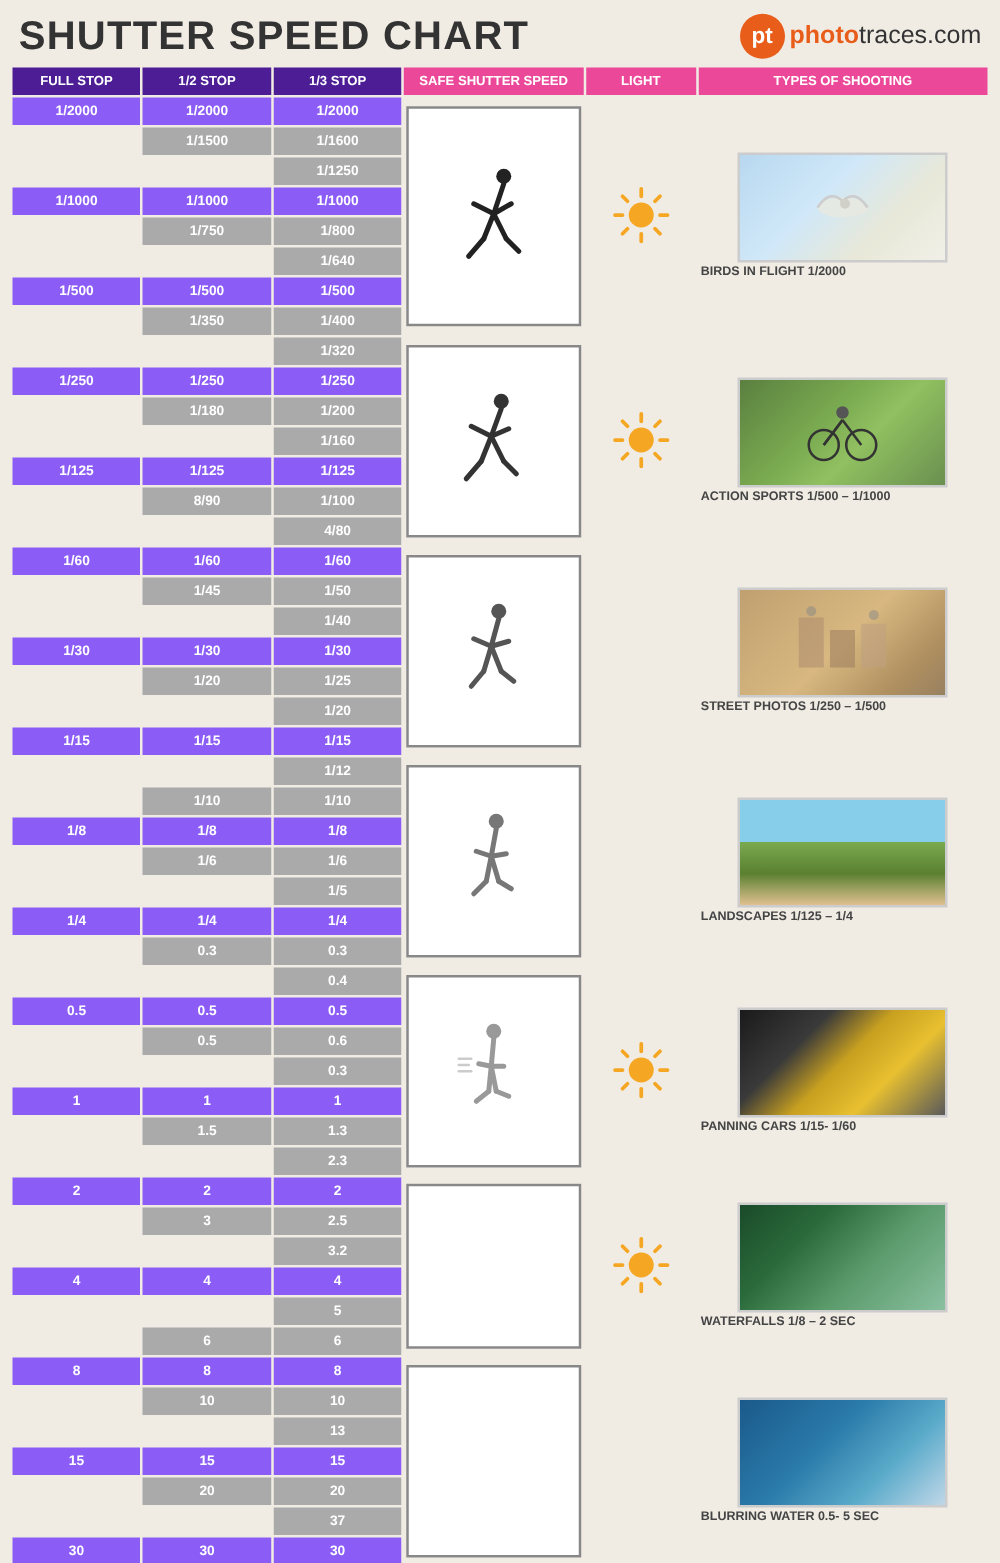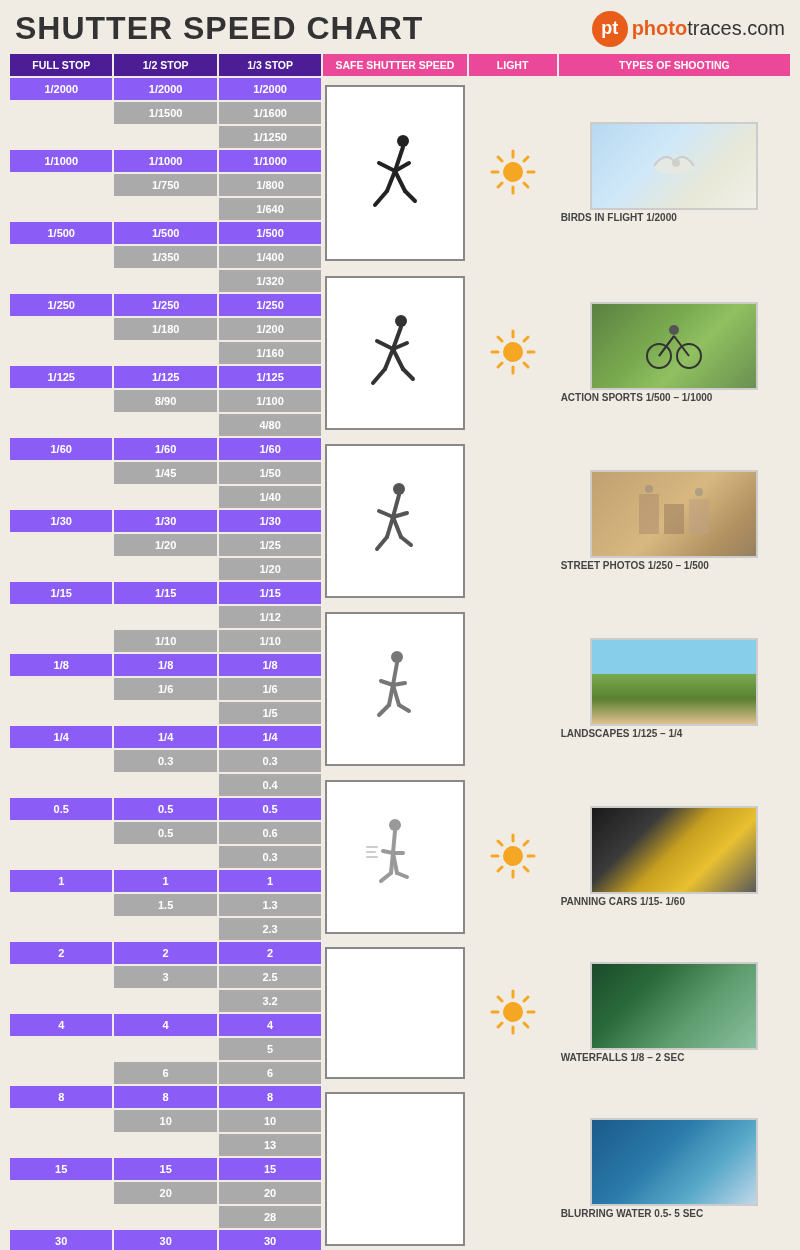--- a/index.html
+++ b/index.html
@@ -577,21 +577,21 @@
       <td class="td-green">15</td>
     </tr>
     <tr>
       <td class="td-empty"></td>
       <td class="td-gray">20</td>
       <td class="td-gray">20</td>
     </tr>
     <tr>
       <td class="td-empty"></td>
       <td class="td-empty"></td>
-      <td class="td-gray">28</td>
+      <td class="td-gray">37</td>
     </tr>
     <tr>
       <td class="td-green">30</td>
       <td class="td-green">30</td>
       <td class="td-green">30</td>
     </tr>
 
   </tbody>
 </table>
 

